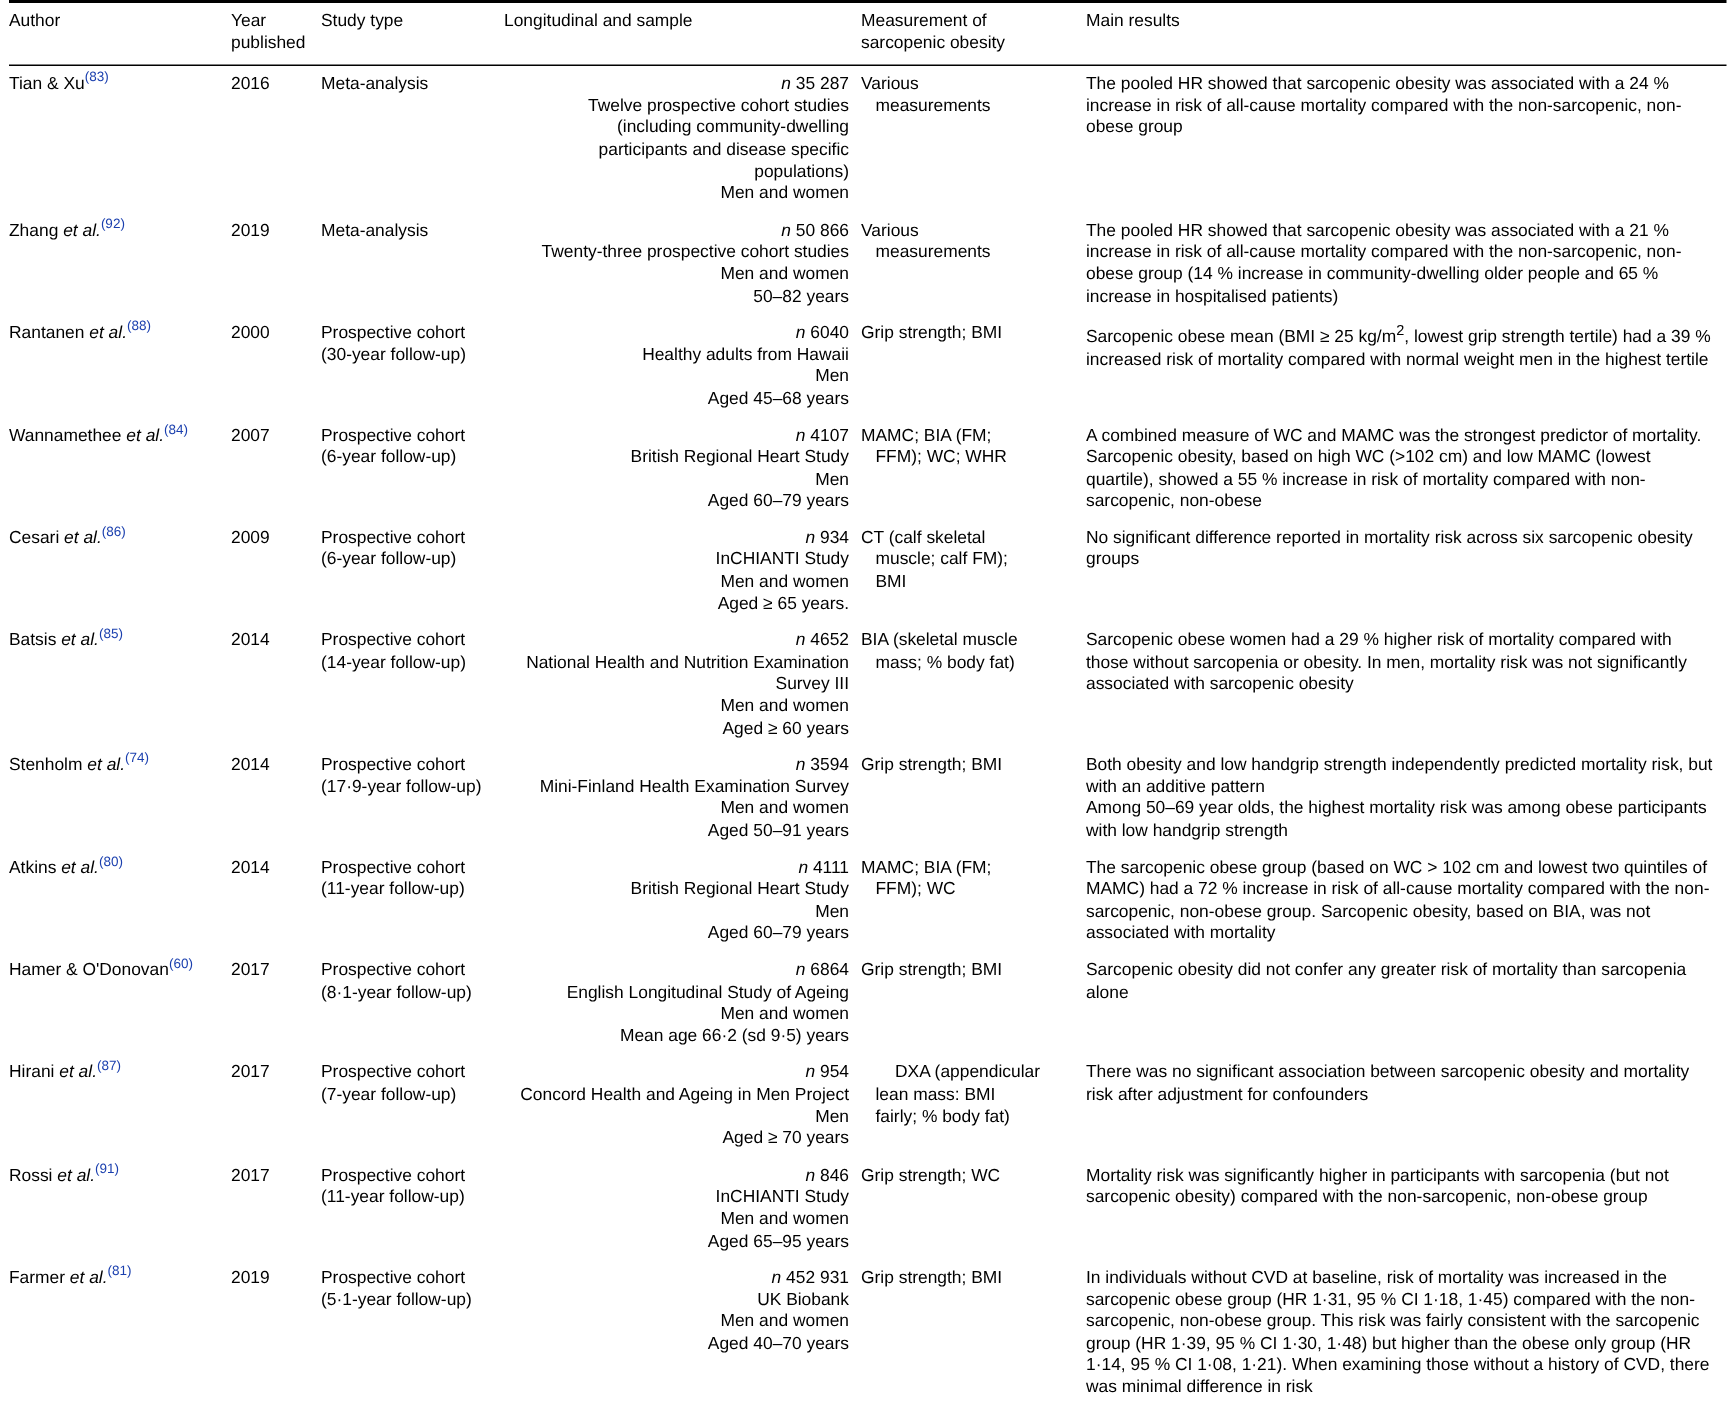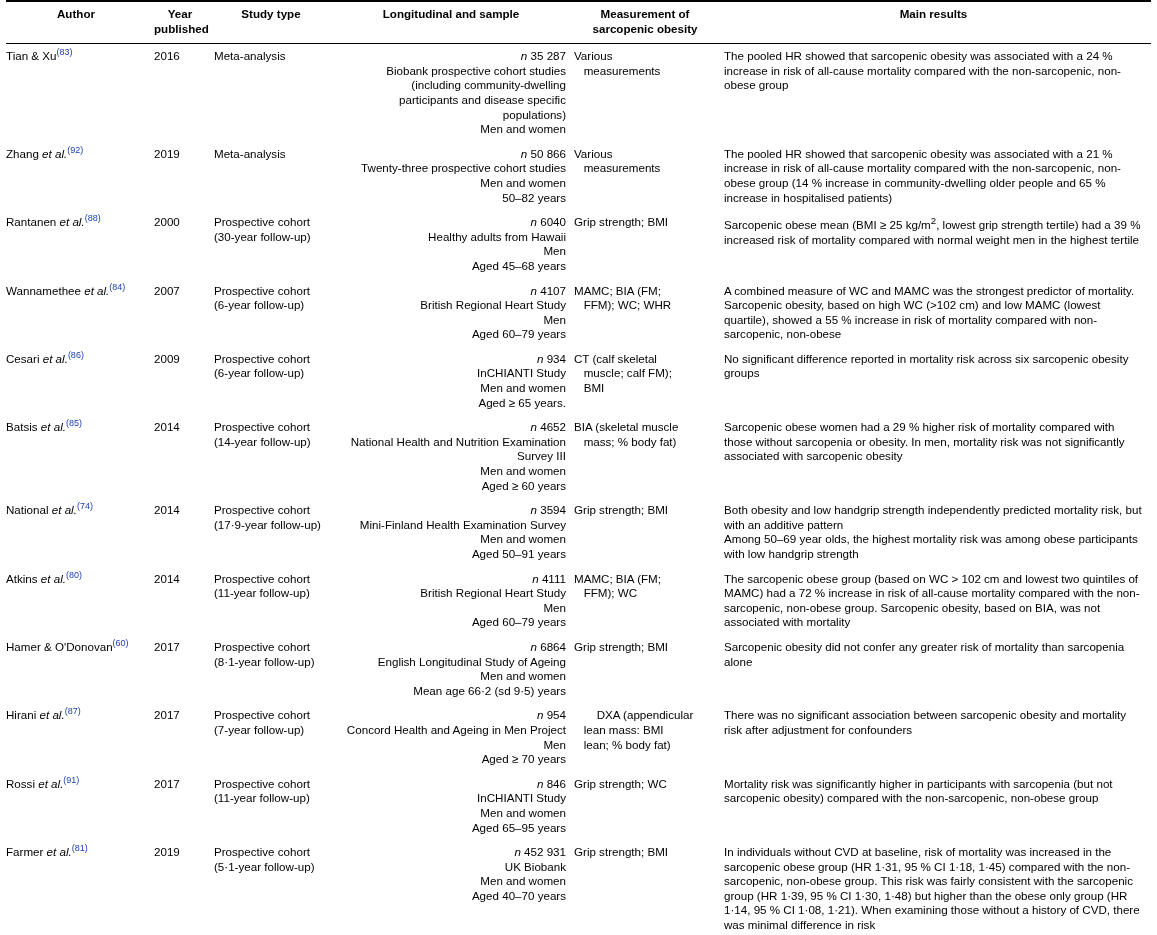--- a/index.html
+++ b/index.html
@@ -18,22 +18,22 @@
     padding: 0 6px;
   }
   table.study-table {
     width: 1145px;
     border-collapse: collapse;
     table-layout: fixed;
     font-size: 11.6px;
     line-height: 1.26;
   }
   table.study-table thead th {
-    text-align: center;
-    font-weight: bold;
+    text-align: left;
+    font-weight: normal;
     vertical-align: top;
     padding: 5px 8px 7px 0;
   }
   .rule-top td, .rule-top th {
     border-top: 2.2px solid #000;
   }
   .rule-head td, .rule-head th {
     border-bottom: 1.1px solid #000;
   }
   .rule-bottom td {
@@ -109,21 +109,21 @@
     <tbody id="table-body">
         <tr>
           <td><span>Tian &amp; Xu</span><sup class="ref">(83)</sup></td>
           <td>2016</td>
           <td>
             <div>Meta-analysis</div>
           </td>
           <td>
             <ul class="sublist">
               <li><span class="n-italic">n</span> 35 287</li>
-              <li>Biobank prospective cohort studies</li>
+              <li>Twelve prospective cohort studies</li>
               <li class="ind">(including community-dwelling participants and disease specific populations)</li>
               <li>Men and women</li>
             </ul>
           </td>
           <td>
             <span class="meas-line" style="white-space: pre;">Various</span>
             <span class="meas-line" style="white-space: pre;">   measurements</span>
           </td>
           <td>
             <p class="res-p">The pooled HR showed that sarcopenic obesity was associated with a 24 % increase in risk of all-cause mortality compared with the non-sarcopenic, non-obese group</p>
@@ -237,21 +237,21 @@
           </td>
           <td>
             <span class="meas-line" style="white-space: pre;">BIA (skeletal muscle</span>
             <span class="meas-line" style="white-space: pre;">   mass; % body fat)</span>
           </td>
           <td>
             <p class="res-p">Sarcopenic obese women had a 29 % higher risk of mortality compared with those without sarcopenia or obesity. In men, mortality risk was not significantly associated with sarcopenic obesity</p>
           </td>
         </tr>
         <tr>
-          <td><span>National </span><span class="ital">et al.</span><sup class="ref">(74)</sup></td>
+          <td><span>Stenholm </span><span class="ital">et al.</span><sup class="ref">(74)</sup></td>
           <td>2014</td>
           <td>
             <div>Prospective cohort</div>
             <div>(17·9-year follow-up)</div>
           </td>
           <td>
             <ul class="sublist">
               <li><span class="n-italic">n</span> 3594</li>
               <li class="hang">Mini-Finland Health Examination Survey</li>
               <li>Men and women</li>
@@ -322,21 +322,21 @@
             <ul class="sublist">
               <li><span class="n-italic">n</span> 954</li>
               <li class="hang">Concord Health and Ageing in Men Project</li>
               <li>Men</li>
               <li>Aged ≥ 70 years</li>
             </ul>
           </td>
           <td>
             <span class="meas-line" style="white-space: pre; text-align: center;">DXA (appendicular</span>
             <span class="meas-line" style="white-space: pre;">   lean mass: BMI</span>
-            <span class="meas-line" style="white-space: pre;">   lean; % body fat)</span>
+            <span class="meas-line" style="white-space: pre;">   fairly; % body fat)</span>
           </td>
           <td>
             <p class="res-p">There was no significant association between sarcopenic obesity and mortality risk after adjustment for confounders</p>
           </td>
         </tr>
         <tr>
           <td><span>Rossi </span><span class="ital">et al.</span><sup class="ref">(91)</sup></td>
           <td>2017</td>
           <td>
             <div>Prospective cohort</div>

